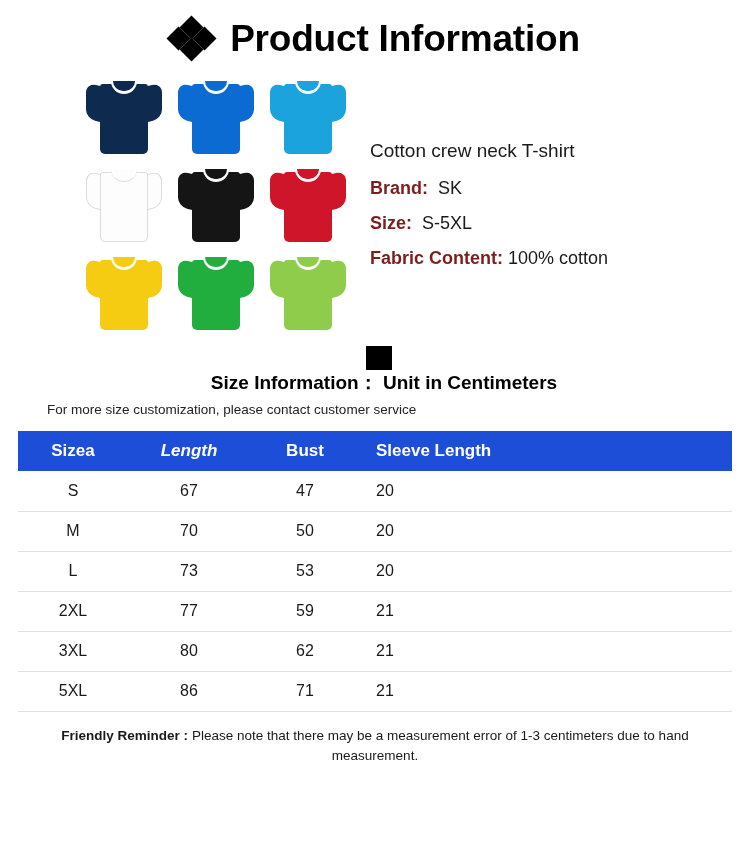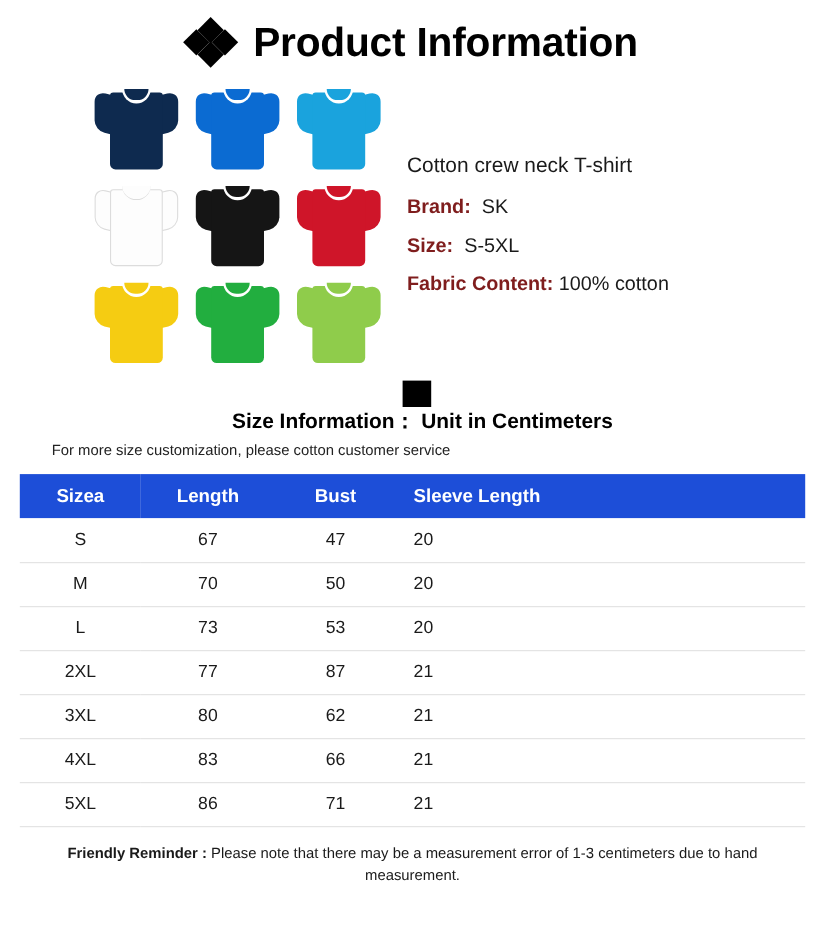--- a/index.html
+++ b/index.html
@@ -180,21 +180,21 @@
   thead th {
     background: #1d4ed8;
     color: #fff;
     font-size: 17px;
     font-weight: bold;
     height: 40px;
     text-align: center;
     padding: 0;
   }
   thead th.col-size   { width: 110px; }
-  thead th.col-length { width: 122px; }
+  thead th.col-length { width: 122px; font-style: italic; }
   thead th.col-bust   { width: 110px; }
   thead th.col-sleeve { text-align: left; padding-left: 16px; }
   tbody td {
     height: 40px;
     font-size: 16px;
     color: #1a1a1a;
     text-align: center;
     border-bottom: 1px solid #e2e2e2;
   }
   tbody td.sleeve { text-align: left; padding-left: 16px; }
@@ -325,21 +325,21 @@
       <span class="label">Fabric Content:</span>
       <span class="value">100% cotton</span>
     </div>
   </div>
 </div>
 
 <div class="size-head">
   <span class="black-square"></span>
   <span class="size-head-text">Size Information：  Unit in Centimeters</span>
 </div>
-<div class="size-sub">For more size customization, please cotton customer service</div>
+<div class="size-sub">For more size customization, please contact customer service</div>
 
 <div class="table-wrap">
   <table>
     <thead>
       <tr>
         <th class="col-size">Sizea</th>
         <th class="col-length">Length</th>
         <th class="col-bust">Bust</th>
         <th class="col-sleeve">Sleeve Length</th>
       </tr>
@@ -359,36 +359,30 @@
       </tr>
       <tr>
         <td>L</td>
         <td>73</td>
         <td>53</td>
         <td class="sleeve">20</td>
       </tr>
       <tr>
         <td>2XL</td>
         <td>77</td>
-        <td>87</td>
+        <td>59</td>
         <td class="sleeve">21</td>
       </tr>
       <tr>
         <td>3XL</td>
         <td>80</td>
         <td>62</td>
         <td class="sleeve">21</td>
       </tr>
       <tr>
-        <td>4XL</td>
-        <td>83</td>
-        <td>66</td>
-        <td class="sleeve">21</td>
-      </tr>
-      <tr>
         <td>5XL</td>
         <td>86</td>
         <td>71</td>
         <td class="sleeve">21</td>
       </tr>
     </tbody>
   </table>
 </div>
 
 <div class="footer">

